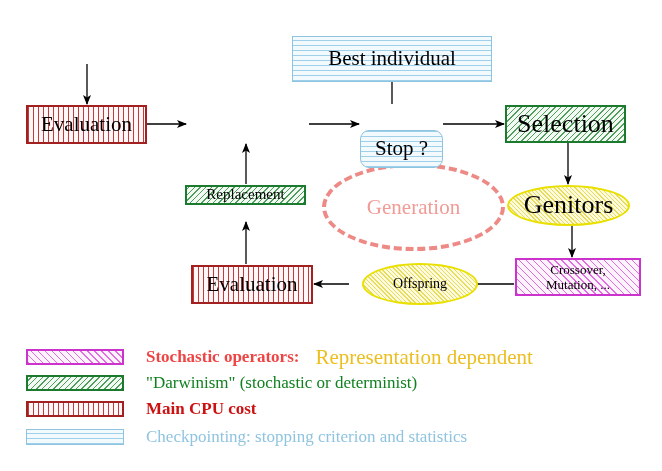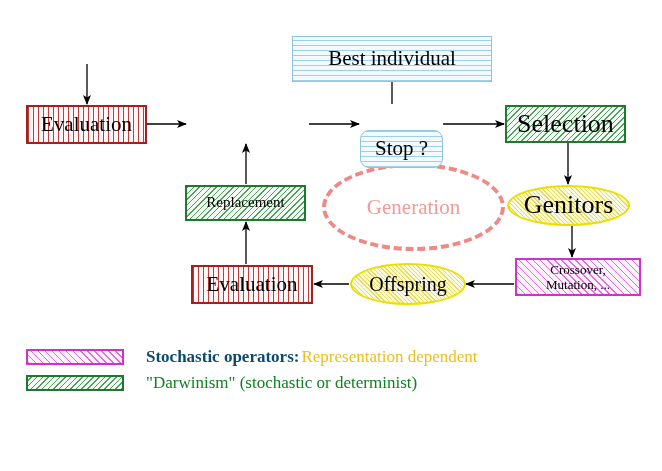--- a/index.html
+++ b/index.html
@@ -67,21 +67,21 @@
 
   
   .arrows{position:absolute;left:0;top:0;width:662px;height:471px;z-index:2;}
 
   
   .legend{position:absolute;left:0;top:336px;width:662px;height:120px;z-index:4;}
   .legend-row{position:absolute;left:26px;height:22px;display:flex;align-items:center;}
   .swatch{width:98px;height:16px;box-sizing:border-box;flex:0 0 auto;}
   .legend-txt{margin-left:22px;white-space:nowrap;}
 
-  .t-magenta{color:#0c4a6e;}
+  .t-magenta{color:#ef4444;}
   .t-gold{color:#ecbe1e;}
   .t-green{color:#108020;}
   .t-red{color:#cc1111;}
   .t-blue{color:#8fc4e0;}
 </style>
 </head>
 <body>
 
 <div class="stage">
 
@@ -135,46 +135,54 @@
 
   <div class="node fill-yellow ellipse" style="left:507px;top:185px;width:123px;height:41px;font-size:26px;">
     <span class="lbl">Genitors</span>
   </div>
 
   <div class="node fill-magenta" style="left:515px;top:258px;width:126px;height:38px;font-size:13px;line-height:1.18;">
     <span class="lbl">Crossover,
 Mutation, ...</span>
   </div>
 
-  <div class="node fill-yellow ellipse" style="left:350px;top:263px;width:116px;height:42px;font-size:20px;">
+  <div class="node fill-yellow ellipse" style="left:362px;top:263px;width:116px;height:42px;font-size:14px;">
     <span class="lbl">Offspring</span>
   </div>
 
   <div class="node fill-red" style="left:191px;top:265px;width:122px;height:39px;font-size:21px;">
     <span class="lbl">Evaluation</span>
   </div>
 
-  <div class="node fill-green" style="left:185px;top:185px;width:121px;height:36px;font-size:15px;">
+  <div class="node fill-green" style="left:185px;top:185px;width:121px;height:20px;font-size:15px;">
     <span class="lbl">Replacement</span>
   </div>
 
   <div class="generation" style="left:322px;top:163px;width:175px;height:80px;font-size:21px;">
     <span class="lbl">Generation</span>
   </div>
 
   <div class="legend">
 
     <div class="legend-row" style="top:10px;">
       <span class="swatch fill-magenta"></span>
       <span class="legend-txt t-magenta" style="font-size:17px;font-weight:bold;">Stochastic operators:</span>
-      <span class="legend-txt t-gold" style="font-size:17px;margin-left:2px;">Representation dependent</span>
+      <span class="legend-txt t-gold" style="font-size:21px;margin-left:16px;">Representation dependent</span>
     </div>
 
     <div class="legend-row" style="top:36px;">
       <span class="swatch fill-green"></span>
       <span class="legend-txt t-green" style="font-size:17px;">"Darwinism" (stochastic or determinist)</span>
     </div>
 
+    <div class="legend-row" style="top:62px;">
+      <span class="swatch fill-red"></span>
+      <span class="legend-txt t-red" style="font-size:17px;font-weight:bold;">Main CPU cost</span>
+    </div>
 
+    <div class="legend-row" style="top:90px;">
+      <span class="swatch fill-blue"></span>
+      <span class="legend-txt t-blue" style="font-size:17px;">Checkpointing: stopping criterion and statistics</span>
+    </div>
 
   </div>
 
 </div>
 
 </body></html>

